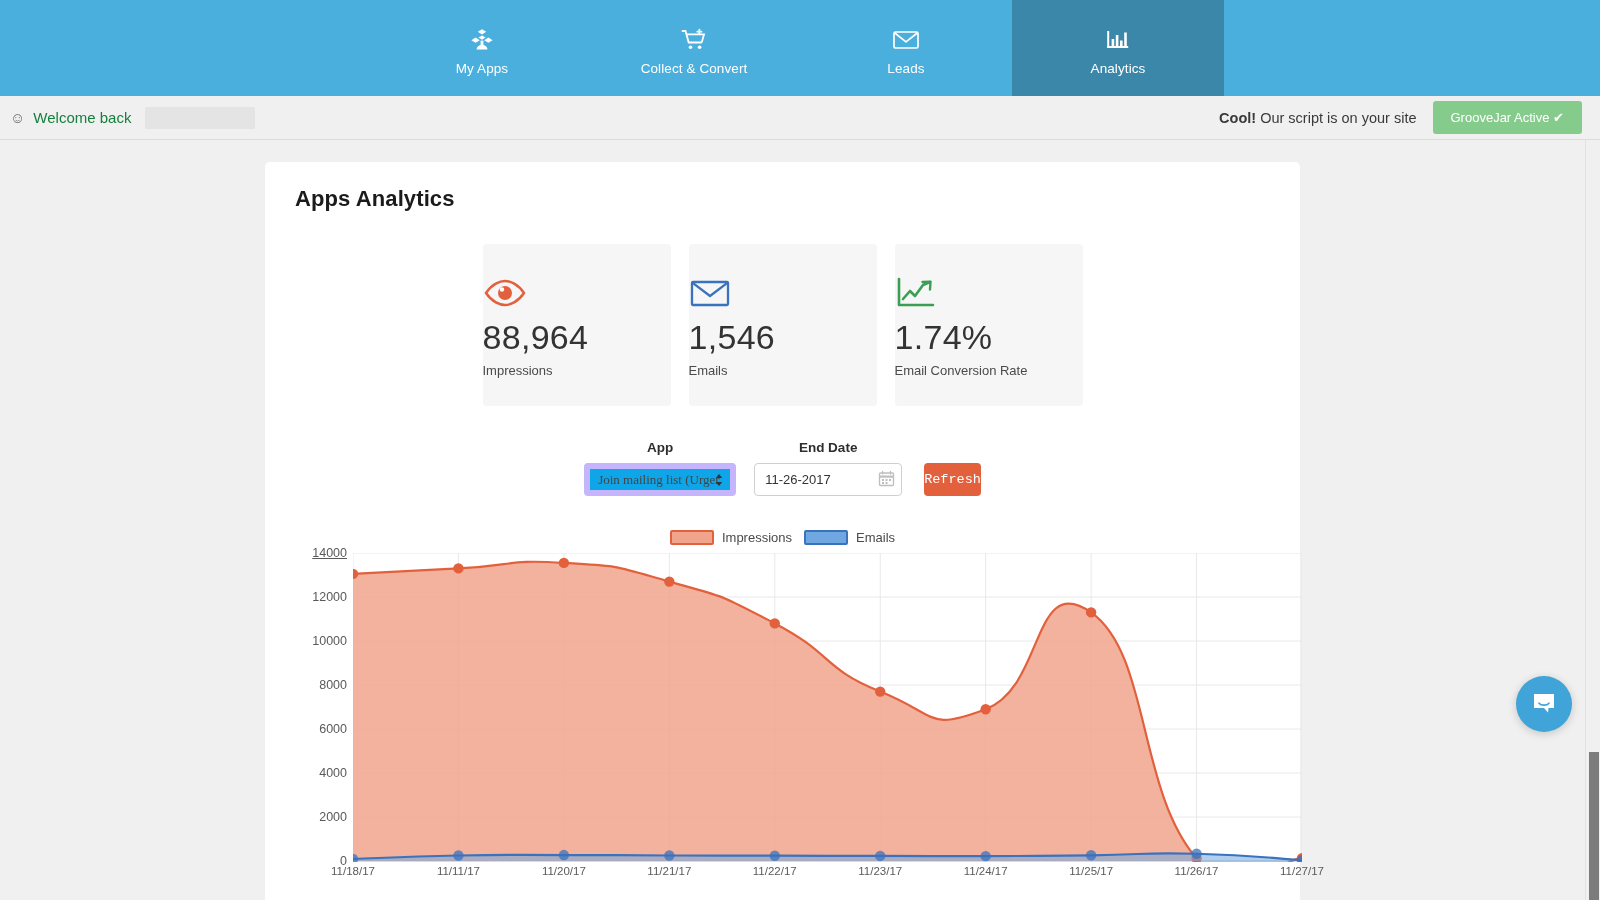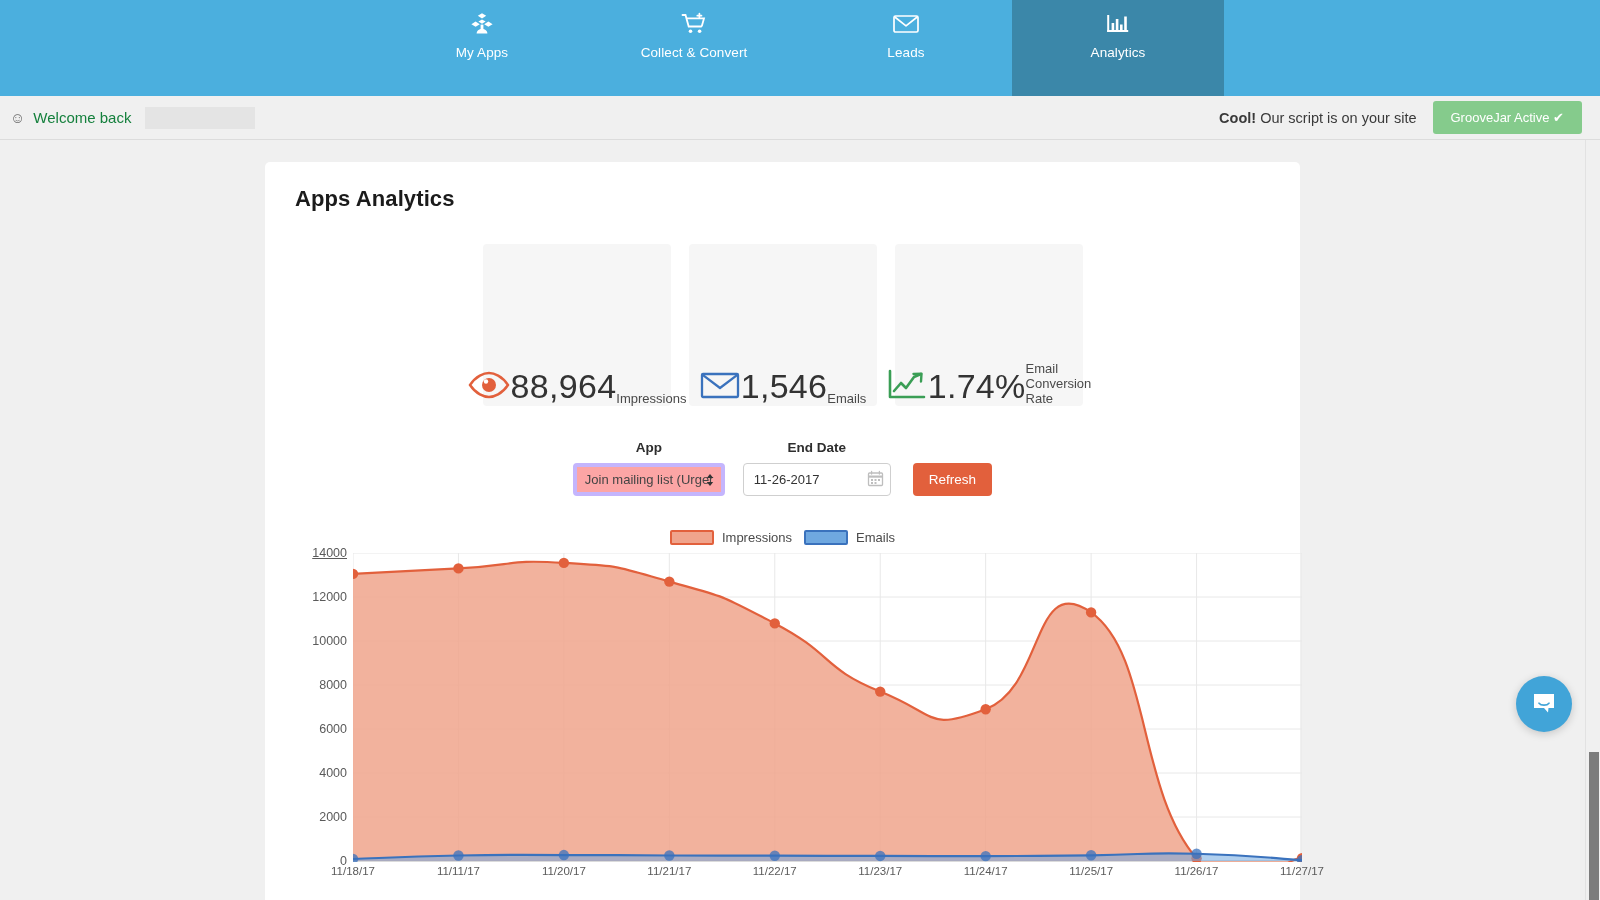--- a/index.html
+++ b/index.html
@@ -18,21 +18,21 @@
     display: flex;
     justify-content: center;
   }
   .nav-tab {
     width: 212px;
     height: 116px;
     display: flex;
     flex-direction: column;
     align-items: center;
     justify-content: flex-start;
-    padding-top: 9px;
+    padding-top: 25px;
     color: #ffffff;
     cursor: pointer;
     text-decoration: none;
   }
   .nav-tab.active { background: #3B87A9; }
   .nav-tab .nav-icon {
     height: 30px;
     display: flex;
     align-items: center;
     justify-content: center;
@@ -102,22 +102,22 @@
     justify-content: center;
     gap: 18px;
     margin-top: 32px;
   }
   .stat-card {
     width: 188px;
     height: 162px;
     background: #f6f6f6;
     border-radius: 4px;
     display: flex;
-    flex-direction: row;
-    align-items: flex-end;
+    flex-direction: column;
+    align-items: flex-start;
     justify-content: center;
   }
   .stat-icon { height: 42px; display: flex; align-items: center; }
   .stat-value {
     font-size: 34px;
     color: #333;
     margin-top: 4px;
     font-weight: 300;
     letter-spacing: .3px;
   }
@@ -134,32 +134,33 @@
   .field { display: flex; flex-direction: column; }
   .field-label {
     font-size: 13.5px;
     font-weight: bold;
     color: #2e2e2e;
     text-align: center;
     margin-bottom: 8px;
   }
   .select-box {
     width: 152px; height: 33px;
-    border: 4px solid #c4b5fd;
+    border: 6px solid #c4b5fd;
     border-radius: 4px;
-    background: #fca5a5;
+    background: #0ea5e9;
     display: flex;
     align-items: center;
     padding: 0 8px;
     font-size: 13px;
     color: #444;
     cursor: pointer;
     position: relative;
     overflow: hidden;
     white-space: nowrap;
+    font-family: Liberation Serif, serif;
   }
   .select-arrows {
     position: absolute; right: 7px;
     display: flex; flex-direction: column;
     line-height: 6px; font-size: 9px; color: #333;
   }
   .date-box {
     width: 148px; height: 33px;
     border: 1px solid #cfcfcf;
     border-radius: 4px;
@@ -171,23 +172,23 @@
     color: #333;
     cursor: text;
   }
   .date-box .cal-icon { margin-left: auto; opacity: .55; }
   #refresh-button {
     background: #e2603c;
     color: #fff;
     border: none;
     border-radius: 4px;
     font-size: 13.5px;
-    padding: 9px 16px;
+    padding: 9px 0;
     cursor: pointer;
-    font-family: Liberation Sans, sans-serif;
+    font-family: Liberation Mono, monospace;
     margin-left: 4px;
   }
 
   
   #chart-wrap { margin-top: 34px; position: relative; height: 360px; }
   #legend {
     display: flex; justify-content: center;
     align-items: center; gap: 12px;
     margin-bottom: 8px;
   }

